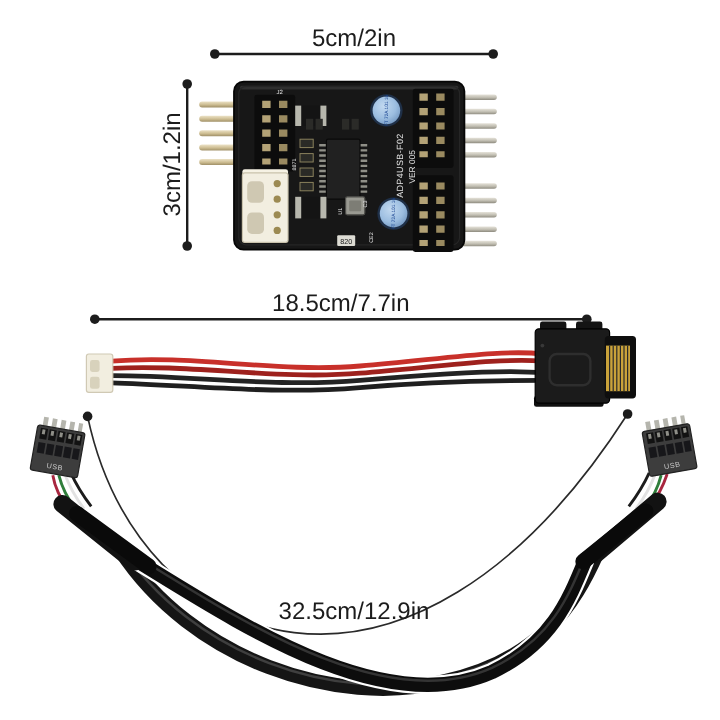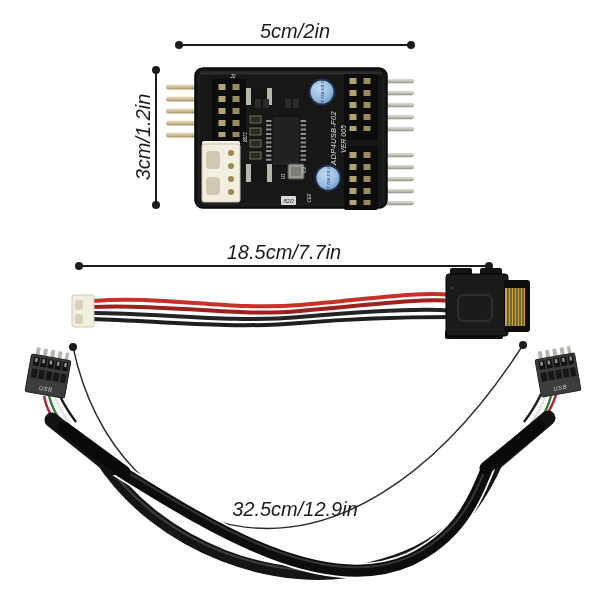--- a/index.html
+++ b/index.html
@@ -1,17 +1,17 @@
 <!DOCTYPE html>
 <html><head>
 <meta charset="utf-8">
 <style>
   html,body{margin:0;padding:0;background:#ffffff;}
   .stage{position:relative;width:600px;height:600px;background:#ffffff;overflow:hidden;
-         font-family:"Liberation Sans",sans-serif;font-style:italic;}
+         font-family:"Liberation Sans",sans-serif;}
   svg{display:block;}
   text{font-family:"Liberation Sans",sans-serif;}
   .dim{font-size:20px;fill:#1c1c1c;}
   .silk{fill:#e3e3e3;}
 </style>
 </head>
 <body>
 
 <div class="stage">
 <svg width="600" height="600" viewBox="0 0 600 600">

